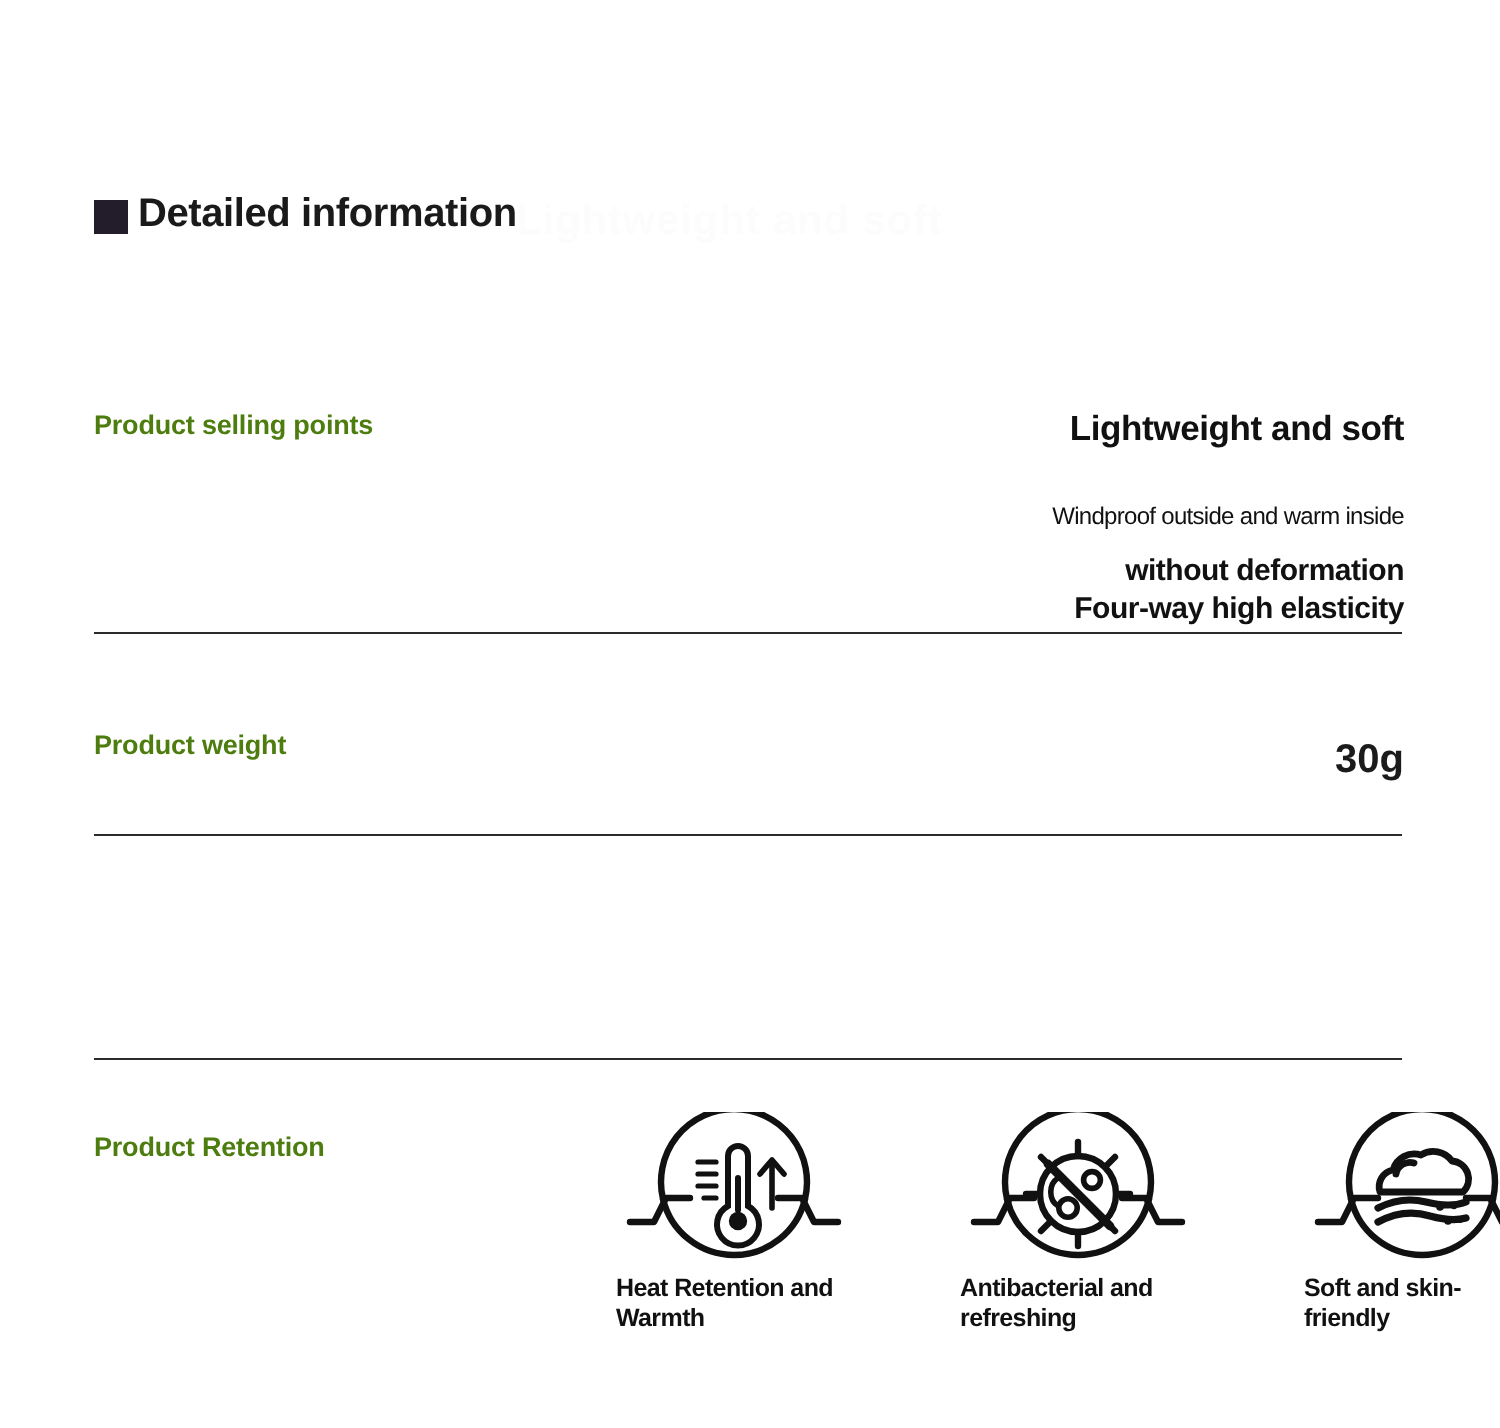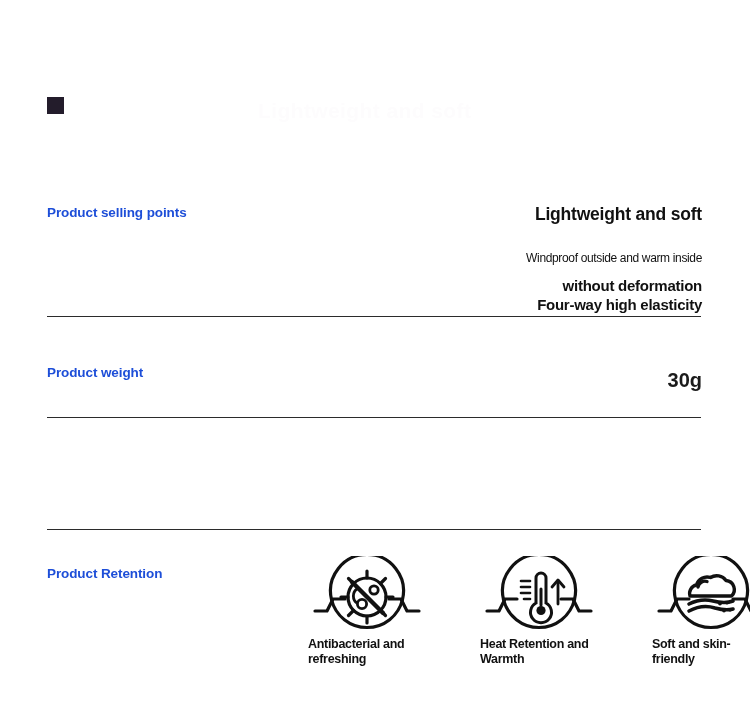--- a/index.html
+++ b/index.html
@@ -62,21 +62,21 @@
     left: 47px;
     width: 655px;
   }
   .row-label {
     position: absolute;
     left: 0;
     top: 0;
     font-size: 13.5px;
     font-weight: 700;
     letter-spacing: -0.1px;
-    color: #1d4ed8;
+    color: #4d7c0f;
     white-space: nowrap;
   }
   .divider {
     position: absolute;
     left: 47px;
     width: 654px;
     height: 1px;
     background: #2b2b2b;
   }
 
@@ -172,20 +172,21 @@
     padding-left: 6px;
   }
 </style>
 </head>
 <body>
 
 <div class="page">
 
   <div class="header">
     <span class="header-square" style="background: rgb(35, 28, 43);"></span>
+    <span class="header-title">Detailed information</span>
   </div>
   <div class="watermark">Lightweight and soft</div>
 
   <div class="row" id="row-selling">
     <div class="row-label">Product selling points</div>
     <div class="sell-list">
       <div class="sell-1">Lightweight and soft</div>
       <div class="sell-2">Windproof outside and warm inside</div>
       <div class="sell-3">
         <div>without deformation</div>
@@ -209,20 +210,50 @@
     <div class="func-icons">
 
       <div class="func-item">
         <svg class="func-badge" viewBox="0 0 140 78">
           <g fill="none" stroke="#111111" stroke-width="3.2" stroke-linecap="round" stroke-linejoin="round">
             <path d="M18 55 L30 55 L36 43 L48 43"></path>
             <path d="M92 43 L104 43 L110 55 L122 55"></path>
             <path d="M105.5 43.5 A36.5 36.5 0 1 0 34.5 43.5"></path>
             <path d="M34.5 43.5 A36.5 36.5 0 0 0 105.5 43.5"></path>
           </g>
+          <g fill="none" stroke="#111111" stroke-width="3" stroke-linecap="round">
+            <path d="M67 22 a5 5 0 0 1 10 0 v25 a10.5 10.5 0 1 1 -10 0 z"></path>
+            <circle cx="72" cy="54.5" r="4.6" fill="#111111" stroke="none"></circle>
+            <path d="M72 33 v16"></path>
+          </g>
+          <g stroke="#111111" stroke-width="2.6" stroke-linecap="round">
+            <path d="M52 25 H61"></path>
+            <path d="M52 31 H61"></path>
+            <path d="M52 37 H61"></path>
+            <path d="M55 43 H61"></path>
+          </g>
+          <g fill="none" stroke="#111111" stroke-width="2.8" stroke-linecap="round" stroke-linejoin="round">
+            <path d="M89 48 V25"></path>
+            <path d="M83 31 L89 24 L95 31"></path>
+          </g>
+        </svg>
+        <div class="func-caption">
+          <div>Heat Retention and</div>
+          <div>Warmth</div>
+        </div>
+      </div>
+
+      <div class="func-item">
+        <svg class="func-badge" viewBox="0 0 140 78">
+          <g fill="none" stroke="#111111" stroke-width="3.2" stroke-linecap="round" stroke-linejoin="round">
+            <path d="M18 55 L30 55 L36 43 L48 43"></path>
+            <path d="M92 43 L104 43 L110 55 L122 55"></path>
+            <path d="M105.5 43.5 A36.5 36.5 0 1 0 34.5 43.5"></path>
+            <path d="M34.5 43.5 A36.5 36.5 0 0 0 105.5 43.5"></path>
+          </g>
           <g fill="none" stroke="#111111" stroke-width="3.2" stroke-linecap="round">
             <circle cx="70" cy="41" r="19"></circle>
             <path d="M70 22 V15"></path>
             <path d="M70 60 V67"></path>
             <path d="M51 41 H44"></path>
             <path d="M89 41 H96"></path>
             <path d="M56.5 27.5 L51.5 22.5"></path>
             <path d="M83.5 54.5 L88.5 59.5"></path>
             <path d="M83.5 27.5 L88.5 22.5"></path>
             <path d="M56.5 54.5 L51.5 59.5"></path>
@@ -241,50 +272,20 @@
       </div>
 
       <div class="func-item">
         <svg class="func-badge" viewBox="0 0 140 78">
           <g fill="none" stroke="#111111" stroke-width="3.2" stroke-linecap="round" stroke-linejoin="round">
             <path d="M18 55 L30 55 L36 43 L48 43"></path>
             <path d="M92 43 L104 43 L110 55 L122 55"></path>
             <path d="M105.5 43.5 A36.5 36.5 0 1 0 34.5 43.5"></path>
             <path d="M34.5 43.5 A36.5 36.5 0 0 0 105.5 43.5"></path>
           </g>
-          <g fill="none" stroke="#111111" stroke-width="3" stroke-linecap="round">
-            <path d="M67 22 a5 5 0 0 1 10 0 v25 a10.5 10.5 0 1 1 -10 0 z"></path>
-            <circle cx="72" cy="54.5" r="4.6" fill="#111111" stroke="none"></circle>
-            <path d="M72 33 v16"></path>
-          </g>
-          <g stroke="#111111" stroke-width="2.6" stroke-linecap="round">
-            <path d="M52 25 H61"></path>
-            <path d="M52 31 H61"></path>
-            <path d="M52 37 H61"></path>
-            <path d="M55 43 H61"></path>
-          </g>
-          <g fill="none" stroke="#111111" stroke-width="2.8" stroke-linecap="round" stroke-linejoin="round">
-            <path d="M89 48 V25"></path>
-            <path d="M83 31 L89 24 L95 31"></path>
-          </g>
-        </svg>
-        <div class="func-caption">
-          <div>Heat Retention and</div>
-          <div>Warmth</div>
-        </div>
-      </div>
-
-      <div class="func-item">
-        <svg class="func-badge" viewBox="0 0 140 78">
-          <g fill="none" stroke="#111111" stroke-width="3.2" stroke-linecap="round" stroke-linejoin="round">
-            <path d="M18 55 L30 55 L36 43 L48 43"></path>
-            <path d="M92 43 L104 43 L110 55 L122 55"></path>
-            <path d="M105.5 43.5 A36.5 36.5 0 1 0 34.5 43.5"></path>
-            <path d="M34.5 43.5 A36.5 36.5 0 0 0 105.5 43.5"></path>
-          </g>
           <g fill="none" stroke="#111111" stroke-width="3.4" stroke-linecap="round" stroke-linejoin="round">
             <path d="M49 40 a8.5 8.5 0 0 1 6.5 -11 a11 11 0 0 1 14 -7.5 a11.5 11.5 0 0 1 15.5 3 a9 9 0 0 1 5.5 15.5 z"></path>
             <path d="M57 31 a7 7 0 0 1 9 -5.5"></path>
           </g>
           <g fill="none" stroke="#111111" stroke-width="3.6" stroke-linecap="round">
             <path d="M48 48 q12 -6 24 -3 q12 3 20 0"></path>
             <path d="M48 55 q13 -7 26 -3 q11 3 18 1"></path>
           </g>
           <g fill="#111111" stroke="none">
             <circle cx="79" cy="47.5" r="1.9"></circle>

